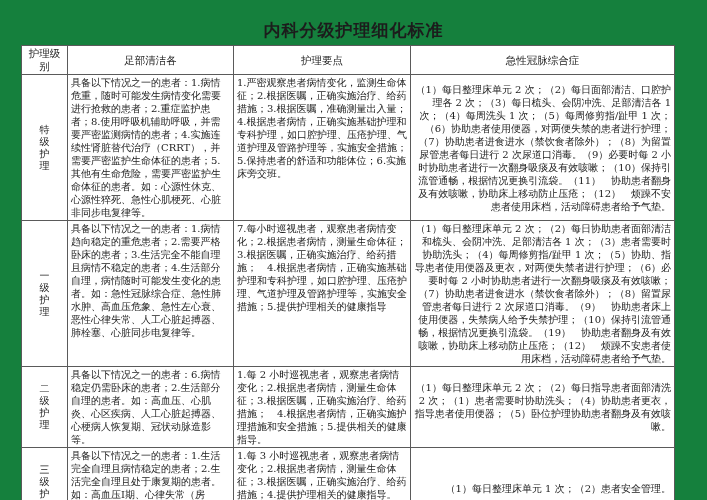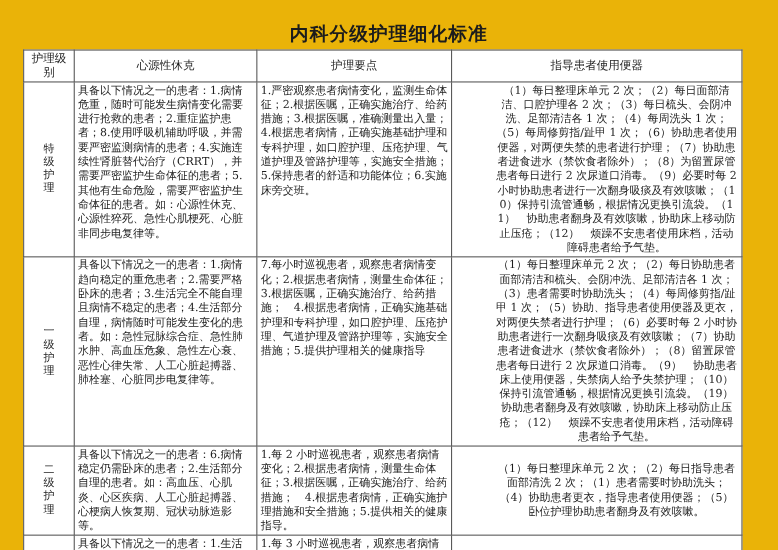--- a/index.html
+++ b/index.html
@@ -1,20 +1,20 @@
 <!DOCTYPE html>
 <html><head>
 <meta charset="utf-8">
 <style>
   html, body { margin: 0; padding: 0; background: #ffffff; }
   .page {
     position: relative;
     width: 707px;
     height: 500px;
-    background: #eab308;
+    background: #15803d;
     font-family: "DejaVu Serif", serif;
     color: #1c1c1c;
     overflow: hidden;
   }
   .doc-title {
     position: absolute;
     top: 19px;
     left: 0;
     width: 100%;
     margin: 0;
@@ -42,21 +42,21 @@
   }
   .std-table th {
     height: 21px;
     font-weight: normal;
     font-size: 10.5px;
     text-align: center;
     vertical-align: middle;
   }
   td.cell-level { text-align: center; vertical-align: middle; padding: 0; }
   td.cell-target, td.cell-points { vertical-align: top; text-align: left; }
-  td.cell-services { vertical-align: middle; text-align: center; padding-left: 39px; }
+  td.cell-services { vertical-align: middle; text-align: right; }
   .level-text { display: inline-block; line-height: 12px; letter-spacing: 0; }
   tr.r1 td { height: 143px; }
   tr.r2 td { height: 121px; }
   tr.r3 td { height: 77px; }
   tr.r4 td { height: 63px; }
 </style>
 </head>
 <body>
 
 <div class="page">
@@ -65,23 +65,23 @@
   <table class="std-table">
     <colgroup>
       <col style="width:46px">
       <col style="width:166px">
       <col style="width:177px">
       <col style="width:264px">
     </colgroup>
     <thead>
       <tr class="header-row">
         <th>护理级别</th>
-        <th>心源性休克</th>
+        <th>足部清洁各</th>
         <th>护理要点</th>
-        <th>指导患者使用便器</th>
+        <th>急性冠脉综合症</th>
       </tr>
     </thead>
     <tbody>
       <tr class="r1">
         <td class="cell-level"><span class="level-text">特<br>级<br>护<br>理</span></td>
         <td class="cell-target">具备以下情况之一的患者：1.病情危重，随时可能发生病情变化需要进行抢救的患者；2.重症监护患者；8.使用呼吸机辅助呼吸，并需要严密监测病情的患者；4.实施连续性肾脏替代治疗（CRRT），并需要严密监护生命体征的患者；5.其他有生命危险，需要严密监护生命体征的患者。如：心源性休克、心源性猝死、急性心肌梗死、心脏非同步电复律等。</td>
         <td class="cell-points">1.严密观察患者病情变化，监测生命体征；2.根据医嘱，正确实施治疗、给药措施；3.根据医嘱，准确测量出入量；4.根据患者病情，正确实施基础护理和专科护理，如口腔护理、压疮护理、气道护理及管路护理等，实施安全措施；5.保持患者的舒适和功能体位；6.实施床旁交班。</td>
         <td class="cell-services">（1）每日整理床单元 2 次；（2）每日面部清洁、口腔护理各 2 次；（3）每日梳头、会阴冲洗、足部清洁各 1 次；（4）每周洗头 1 次；（5）每周修剪指/趾甲 1 次；（6）协助患者使用便器，对两便失禁的患者进行护理；（7）协助患者进食进水（禁饮食者除外）；（8）为留置尿管患者每日进行 2 次尿道口消毒。（9）必要时每 2 小时协助患者进行一次翻身吸痰及有效咳嗽；（10）保持引流管通畅，根据情况更换引流袋。（11）　协助患者翻身及有效咳嗽，协助床上移动防止压疮；（12）　烦躁不安患者使用床档，活动障碍患者给予气垫。</td>
       </tr>
       <tr class="r2">

